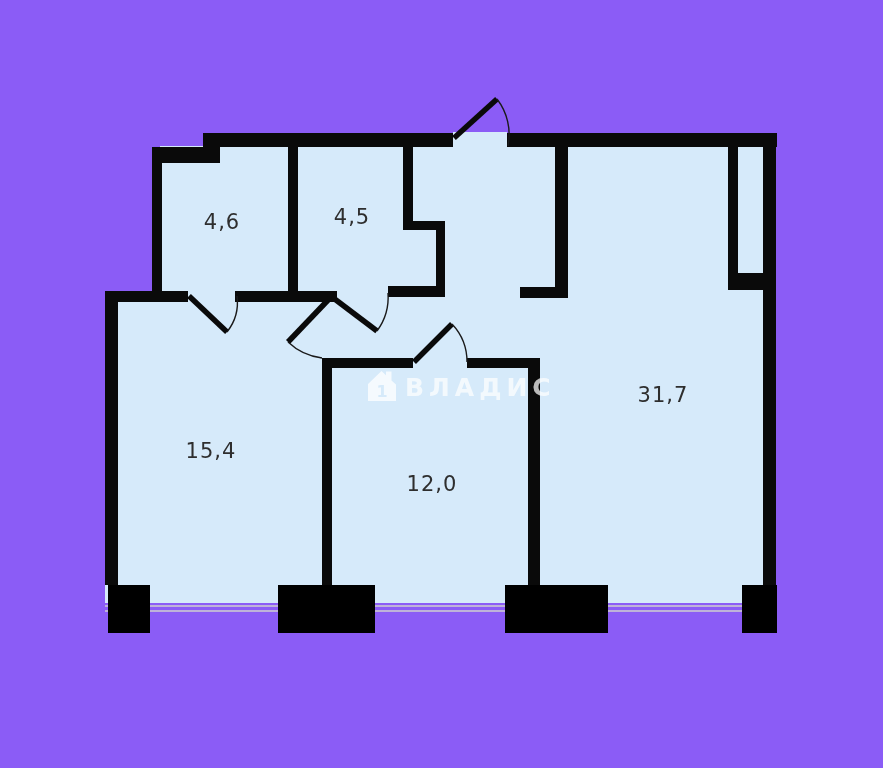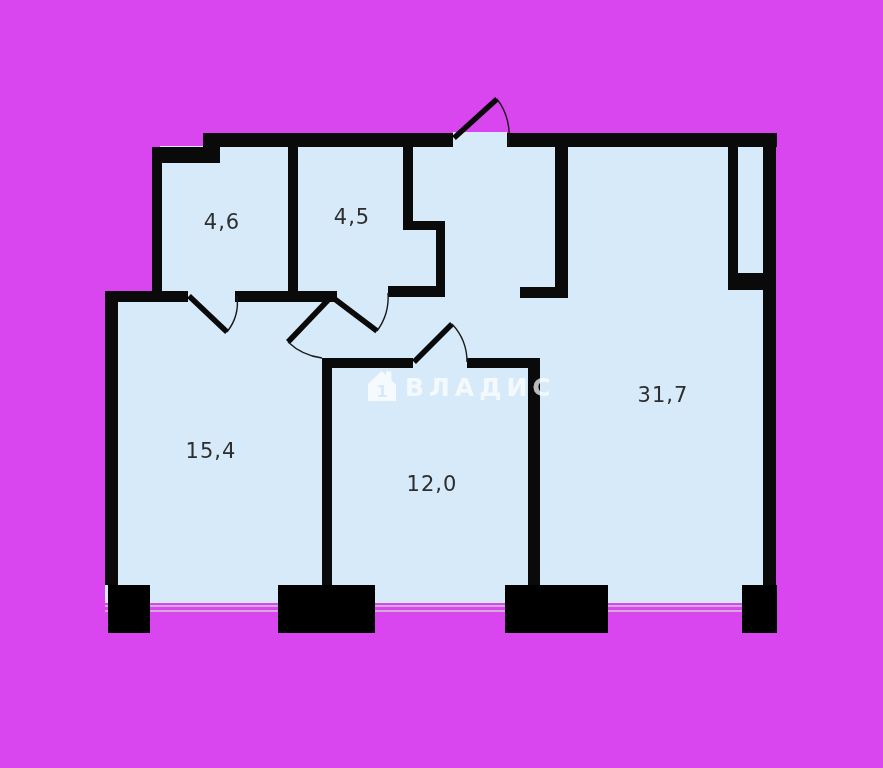--- a/index.html
+++ b/index.html
@@ -1,16 +1,16 @@
 <!DOCTYPE html>
 <html><head>
 <meta charset="utf-8">
 <style>
   html,body{margin:0;padding:0;background:#ffffff;}
-  .stage{position:relative;width:883px;height:768px;background:#d946ef;overflow:hidden;
+  .stage{position:relative;width:883px;height:768px;background:#8b5cf6;overflow:hidden;
          font-family:"DejaVu Sans","Liberation Sans",sans-serif;}
   svg{display:block}
   .room-fill{fill:#d6eafa;}
   .wall{fill:#0a0a0a;}
   .door-leaf{stroke:#0a0a0a;stroke-width:5.5;fill:none;}
   .door-arc{stroke:#1a1a1a;stroke-width:1.4;fill:none;}
   .win-line{stroke:#cfcfcf;stroke-width:1.5;fill:none;}
   .col{fill:#000000;}
   .area-label{font-size:21px;fill:#2e2e2e;letter-spacing:1px;text-anchor:middle;
               font-family:"DejaVu Sans","Liberation Sans",sans-serif;}

